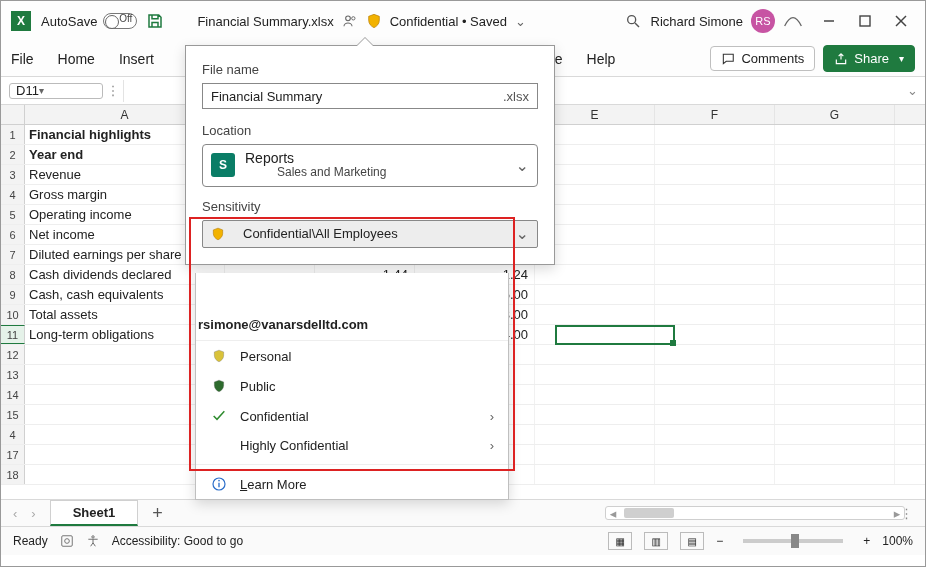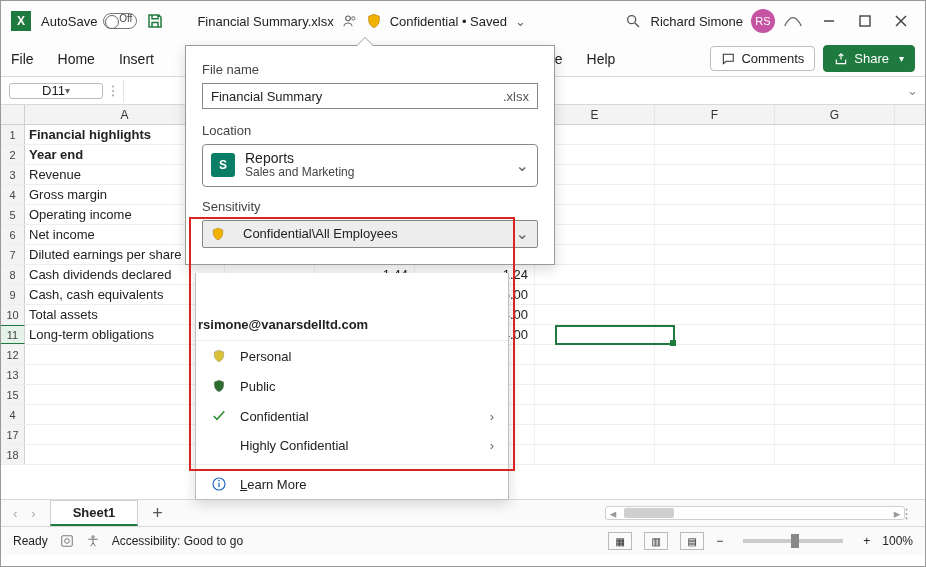--- a/index.html
+++ b/index.html
@@ -89,21 +89,21 @@
   .fxbar {
     height: 28px;
     display:flex;align-items:center;
     border-bottom:1px solid #d9d9d9;
     background:#fff;
     padding-left:8px;
   }
   .namebox {
     width:94px;height:16px;border:1px solid #bbb;border-radius:3px;
     display:flex;align-items:center;padding:0 6px;font-size:13px;
-    justify-content:center;
+    justify-content:flex-start;
   }
   .fx-sep { width:20px;text-align:center;color:#888; }
   .fx-area { flex:1; border-left:1px solid #e3e3e3; height:22px; }
   .fx-expand { width:18px;color:#888; }
 
   
   .grid-wrap { position:relative; height: 394px; background:#fff; overflow:hidden; }
   .col-headers {
     display:flex; position:absolute; top:0; left:0; right:0; height:20px;
     background:#f3f3f3; border-bottom:1px solid #d0d0d0; font-size:12px;
@@ -180,21 +180,21 @@
   .p-ext { color:#555; display:flex;align-items:center;gap:6px;}
   .p-loc {
     border:1px solid #888;border-radius:4px;padding:6px 8px;display:flex;align-items:center;gap:10px;
     margin-bottom:12px;
   }
   .sp-icon {
     width:24px;height:24px;background:#0a7d66;border-radius:3px;display:flex;align-items:center;justify-content:center;color:#fff;font-weight:bold;font-size:12px;
   }
   .loc-txt { line-height:1.1; }
   .loc-title{font-size:14px;}
-  .loc-sub{font-size:12px;color:#444;}
+  .loc-sub{font-size:12px;color:#444;margin-left:32px;}
   .p-sens-select{
     border:1px solid #888;background:#ededed;border-radius:2px;
     display:flex;align-items:center;gap:18px;padding:4px 8px;height:28px;font-size:13px;
     justify-content:flex-start;
   }
   .red-box {
     border:2px solid #d22;position:absolute;left:188px;top:216px;width:326px;height:254px;
     z-index:30;pointer-events:none;
   }
   .menu {
@@ -452,20 +452,30 @@
           <div class="rhdr">13</div>
           <div class="cellA"></div>
           <div class="cell cellB"></div>
           <div class="cell cellC"></div>
           <div class="cell cellD"></div>
           <div class="cell cellE"></div>
           <div class="cell cellF"></div>
           <div class="cell cellG"></div>
         </div>
         <div class="row">
+          <div class="rhdr">14</div>
+          <div class="cellA"></div>
+          <div class="cell cellB"></div>
+          <div class="cell cellC"></div>
+          <div class="cell cellD"></div>
+          <div class="cell cellE"></div>
+          <div class="cell cellF"></div>
+          <div class="cell cellG"></div>
+        </div>
+        <div class="row">
           <div class="rhdr">15</div>
           <div class="cellA"></div>
           <div class="cell cellB"></div>
           <div class="cell cellC"></div>
           <div class="cell cellD"></div>
           <div class="cell cellE"></div>
           <div class="cell cellF"></div>
           <div class="cell cellG"></div>
         </div>
         <div class="row">

